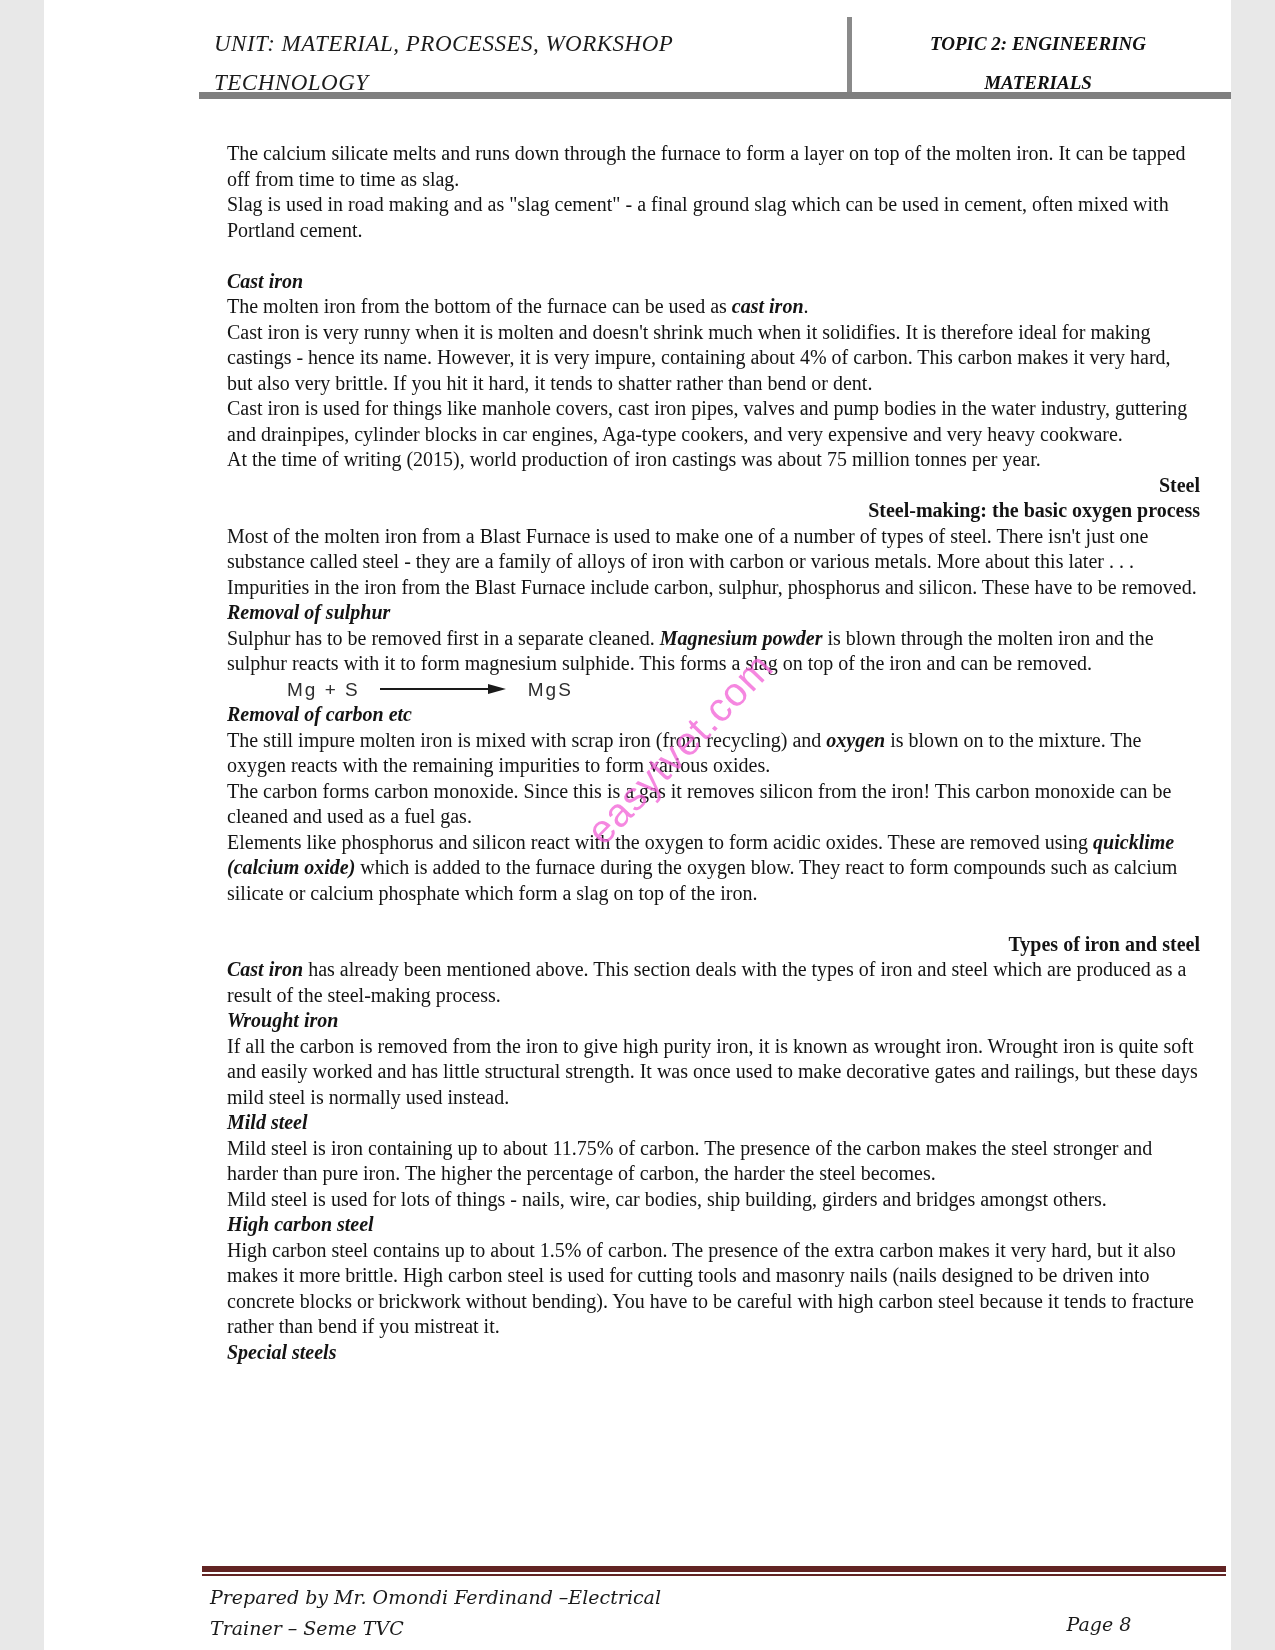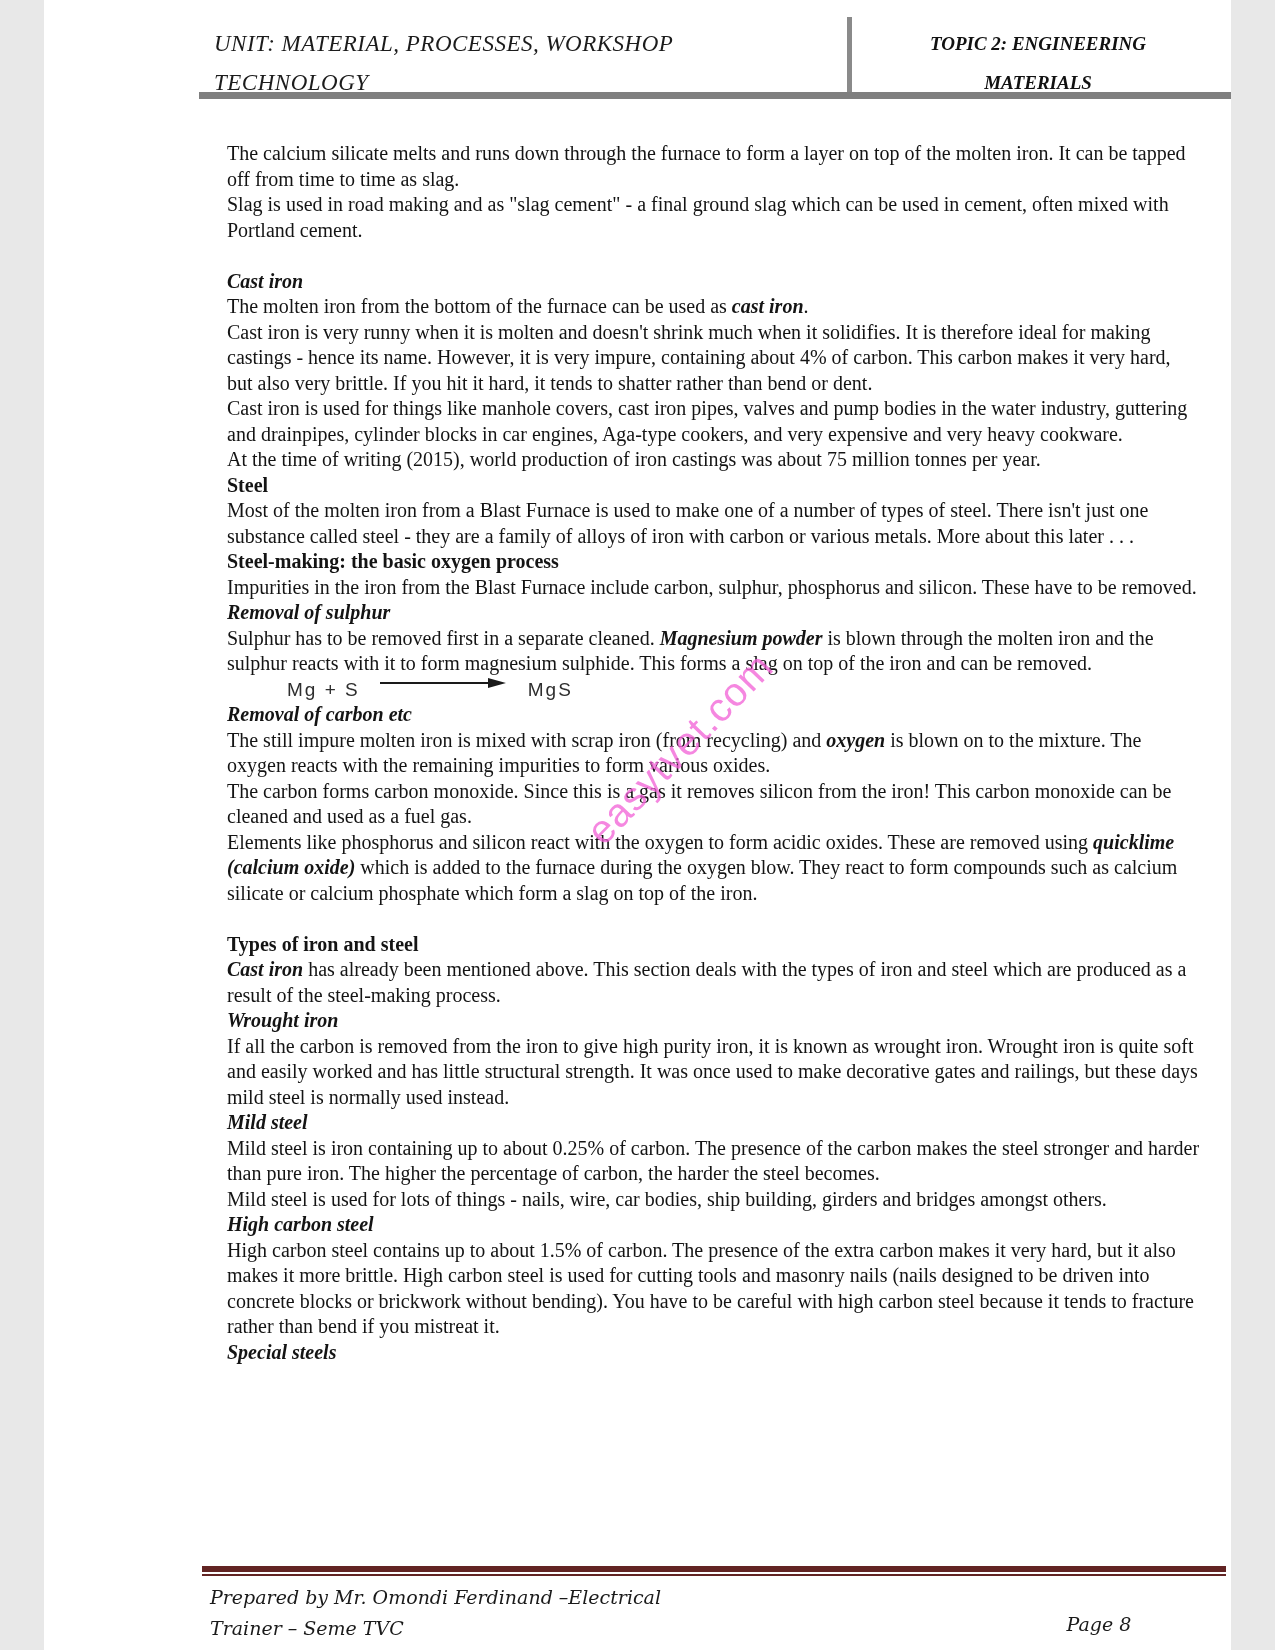--- a/index.html
+++ b/index.html
@@ -30,28 +30,28 @@
   .hdr-rule{
     position:absolute;left:155px;top:92px;width:1041px;height:7px;
     background:#7f7f7f;
   }
   
   .doc-body{
     position:absolute;left:183px;top:141px;width:973px;
     font-size:20px;line-height:25.5px;z-index:1;
   }
   .doc-body .block{margin:0;padding:0;}
-  .hb{font-weight:bold;}
+  .hb{font-weight:bold;text-align:right;}
   .hbi{font-weight:bold;font-style:italic;}
   .run-bi{font-weight:bold;font-style:italic;}
   .spacer{height:25.5px;}
   .equation{
     font-family:"Liberation Sans", sans-serif;
     font-size:19px;color:#2e2e2e;
-    height:25.5px;display:flex;gap:20px;
+    height:25.5px;display:flex;align-items:center;gap:20px;
     padding-left:60px;letter-spacing:2px;
   }
   .equation svg{display:block;}
   
   .watermark{
     position:absolute;left:512px;top:726px;
     font-family:"Liberation Sans", sans-serif;
     font-size:40px;letter-spacing:1px;
     color:#f25fd6;opacity:0.75;
     transform:rotate(-46deg);transform-origin:50% 50%;
@@ -93,22 +93,22 @@
   <div class="doc-body">
       <div class="block p"><span>The calcium silicate melts and runs down through the furnace to form a layer on top of the molten iron. It can be tapped off from time to time as slag.</span></div>
       <div class="block p"><span>Slag is used in road making and as "slag cement" - a final ground slag which can be used in cement, often mixed with Portland cement.</span></div>
       <div class="spacer"></div>
       <div class="block hbi"><span>Cast iron</span></div>
       <div class="block p"><span>The molten iron from the bottom of the furnace can be used as </span><span class="run-bi">cast iron</span><span>.</span></div>
       <div class="block p"><span>Cast iron is very runny when it is molten and doesn't shrink much when it solidifies. It is therefore ideal for making castings - hence its name. However, it is very impure, containing about 4% of carbon. This carbon makes it very hard, but also very brittle. If you hit it hard, it tends to shatter rather than bend or dent.</span></div>
       <div class="block p"><span>Cast iron is used for things like manhole covers, cast iron pipes, valves and pump bodies in the water industry, guttering and drainpipes, cylinder blocks in car engines, Aga-type cookers, and very expensive and very heavy cookware.</span></div>
       <div class="block p"><span>At the time of writing (2015), world production of iron castings was about 75 million tonnes per year.</span></div>
       <div class="block hb"><span>Steel</span></div>
+      <div class="block hb"><span>Steel-making: the basic oxygen process</span></div>
       <div class="block p"><span>Most of the molten iron from a Blast Furnace is used to make one of a number of types of steel. There isn't just one substance called steel - they are a family of alloys of iron with carbon or various metals. More about this later . . .</span></div>
-      <div class="block hb"><span>Steel-making: the basic oxygen process</span></div>
       <div class="block p"><span>Impurities in the iron from the Blast Furnace include carbon, sulphur, phosphorus and silicon. These have to be removed.</span></div>
       <div class="block hbi"><span>Removal of sulphur</span></div>
       <div class="block p"><span>Sulphur has to be removed first in a separate cleaned. </span><span class="run-bi">Magnesium powder</span><span> is blown through the molten iron and the sulphur reacts with it to form magnesium sulphide. This forms a slag on top of the iron and can be removed.</span></div>
       <div class="equation">
         <span>Mg + S</span>
         <svg width="128" height="12">
           <line x1="0" y1="6" x2="110" y2="6" stroke="#1a1a1a" stroke-width="2"></line>
           <polygon points="108,1 126,6 108,11" fill="#1a1a1a"></polygon>
         </svg>
         <span>MgS</span>
@@ -116,21 +116,21 @@
       <div class="block hbi"><span>Removal of carbon etc</span></div>
       <div class="block p"><span>The still impure molten iron is mixed with scrap iron (from recycling) and </span><span class="run-bi">oxygen</span><span> is blown on to the mixture. The oxygen reacts with the remaining impurities to form various oxides.</span></div>
       <div class="block p"><span>The carbon forms carbon monoxide. Since this is a gas it removes silicon from the iron! This carbon monoxide can be cleaned and used as a fuel gas.</span></div>
       <div class="block p"><span>Elements like phosphorus and silicon react with the oxygen to form acidic oxides. These are removed using </span><span class="run-bi">quicklime (calcium oxide)</span><span> which is added to the furnace during the oxygen blow. They react to form compounds such as calcium silicate or calcium phosphate which form a slag on top of the iron.</span></div>
       <div class="spacer"></div>
       <div class="block hb"><span>Types of iron and steel</span></div>
       <div class="block p"><span class="run-bi">Cast iron</span><span> has already been mentioned above. This section deals with the types of iron and steel which are produced as a result of the steel-making process.</span></div>
       <div class="block hbi"><span>Wrought iron</span></div>
       <div class="block p"><span>If all the carbon is removed from the iron to give high purity iron, it is known as wrought iron. Wrought iron is quite soft and easily worked and has little structural strength. It was once used to make decorative gates and railings, but these days mild steel is normally used instead.</span></div>
       <div class="block hbi"><span>Mild steel</span></div>
-      <div class="block p"><span>Mild steel is iron containing up to about 0.25% of carbon. The presence of the carbon makes the steel stronger and harder than pure iron. The higher the percentage of carbon, the harder the steel becomes.</span></div>
+      <div class="block p"><span>Mild steel is iron containing up to about 11.75% of carbon. The presence of the carbon makes the steel stronger and harder than pure iron. The higher the percentage of carbon, the harder the steel becomes.</span></div>
       <div class="block p"><span>Mild steel is used for lots of things - nails, wire, car bodies, ship building, girders and bridges amongst others.</span></div>
       <div class="block hbi"><span>High carbon steel</span></div>
       <div class="block p"><span>High carbon steel contains up to about 1.5% of carbon. The presence of the extra carbon makes it very hard, but it also makes it more brittle. High carbon steel is used for cutting tools and masonry nails (nails designed to be driven into concrete blocks or brickwork without bending). You have to be careful with high carbon steel because it tends to fracture rather than bend if you mistreat it.</span></div>
       <div class="block hbi"><span>Special steels</span></div>
     </div>
 
   <div class="watermark">easytvet.com</div>
 
   <div class="ftr-rule"></div>
   <div class="ftr-left">

